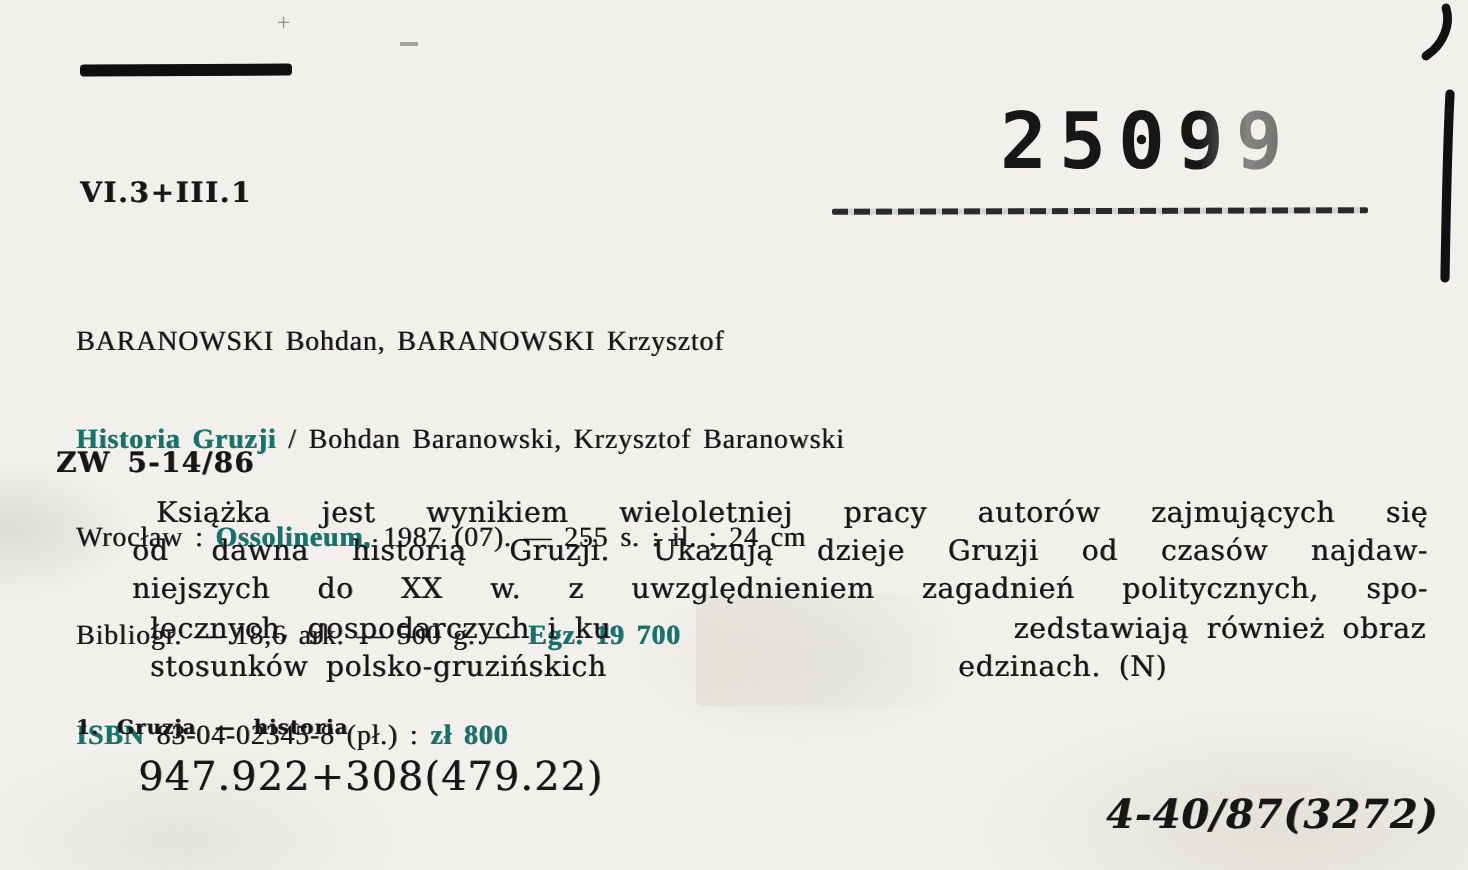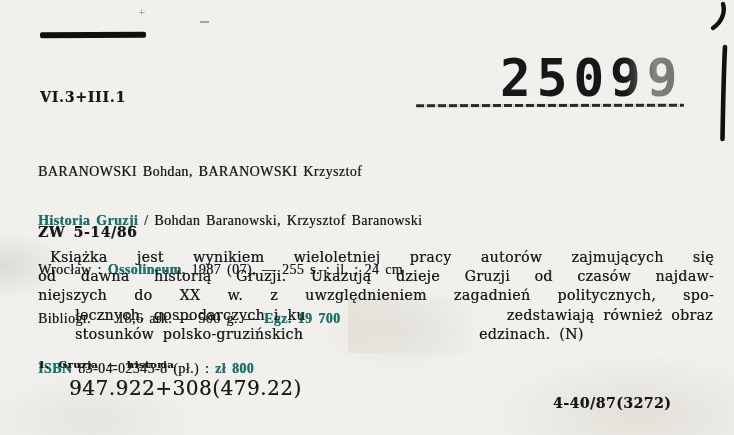--- a/index.html
+++ b/index.html
@@ -35,62 +35,62 @@
   .speck2{position:absolute;left:200px;top:21px;width:9px;height:2px;background:#a8a49c;}
 
   .classification{
     left:40px;top:89px;font-size:14px;font-weight:700;letter-spacing:0.8px;text-align:center;
   }
 
   
   .stamp{
     left:500px;top:49px;
     font-family:"DejaVu Sans Mono","Liberation Mono",monospace;
-    font-size:51px;font-weight:600;letter-spacing:6px;color:#171717;
+    font-size:39px;font-weight:600;letter-spacing:6px;color:#171717;
     -webkit-mask-image:linear-gradient(90deg,#000 68%,rgba(0,0,0,0.5) 84%,rgba(0,0,0,0.6));
     mask-image:linear-gradient(90deg,#000 68%,rgba(0,0,0,0.5) 84%,rgba(0,0,0,0.6));
   }
   .stamp-rule{
     position:absolute;left:416px;top:104px;width:268px;height:3px;
     background:repeating-linear-gradient(90deg,#2a2a2a 0 8px,rgba(42,42,42,0.15) 8px 11px);
     border-radius:1px;transform:rotate(-0.15deg);
   }
 
   
   .pen-marks{position:absolute;left:708px;top:1px;width:26px;height:145px;}
 
   
   .bib{left:38px;top:131px;font-size:14px;line-height:16.4px;letter-spacing:0.4px;word-spacing:2px;font-family:Liberation Serif, serif;}
   .bib .line{white-space:pre;}
 
-  .zw{left:38px;top:224px;font-size:14px;font-weight:600;letter-spacing:0.6px;word-spacing:3px;}
+  .zw{left:28px;top:224px;font-size:14px;font-weight:600;letter-spacing:0.6px;word-spacing:3px;}
 
   
   .annotation{
     left:38px;top:248px;width:676px;
     font-size:14.2px;line-height:19.2px;letter-spacing:0.3px;word-spacing:4px;
   }
-  .annotation .jline{text-align:justify;text-align-last:justify;height:19.2px;overflow:hidden;}
+  .annotation .jline{text-align:justify;text-align-last:justify;height:19.2px;overflow:hidden;margin-left:28px;}
   .annotation .indent{text-indent:12px;}
   .annotation .gline{position:relative;height:19.2px;}
   .annotation .gline .seg-l{position:absolute;left:0;white-space:pre;margin-left:37px;}
   .annotation .gline .seg-r{position:absolute;white-space:pre;}
   .r-flush{right:1px;}
   .r-mid{left:399px;margin-left:42px;}
 
   
   .erase-patch{
     position:absolute;left:348px;top:297px;width:126px;height:56px;
     background:linear-gradient(90deg,rgba(225,222,214,0.7),rgba(237,235,229,0.25));
     border-radius:3px;
   }
 
   .subject{left:38px;top:359px;font-size:10px;font-weight:700;letter-spacing:0.5px;word-spacing:5px;}
   .udc{left:38px;top:376px;font-size:20px;font-weight:400;letter-spacing:0.5px;margin-left:31px;}
-  .record-number{left:553px;top:395px;font-size:14px;font-weight:700;letter-spacing:0.5px;}
+  .record-number{left:553px;top:395px;font-size:20px;font-weight:700;letter-spacing:0.5px;font-style:italic;}
 </style>
 </head>
 <body>
 
 <div id="scan">
 
   <div class="top-bar"></div>
   <div class="speck1">+</div>
   <div class="speck2"></div>
 

